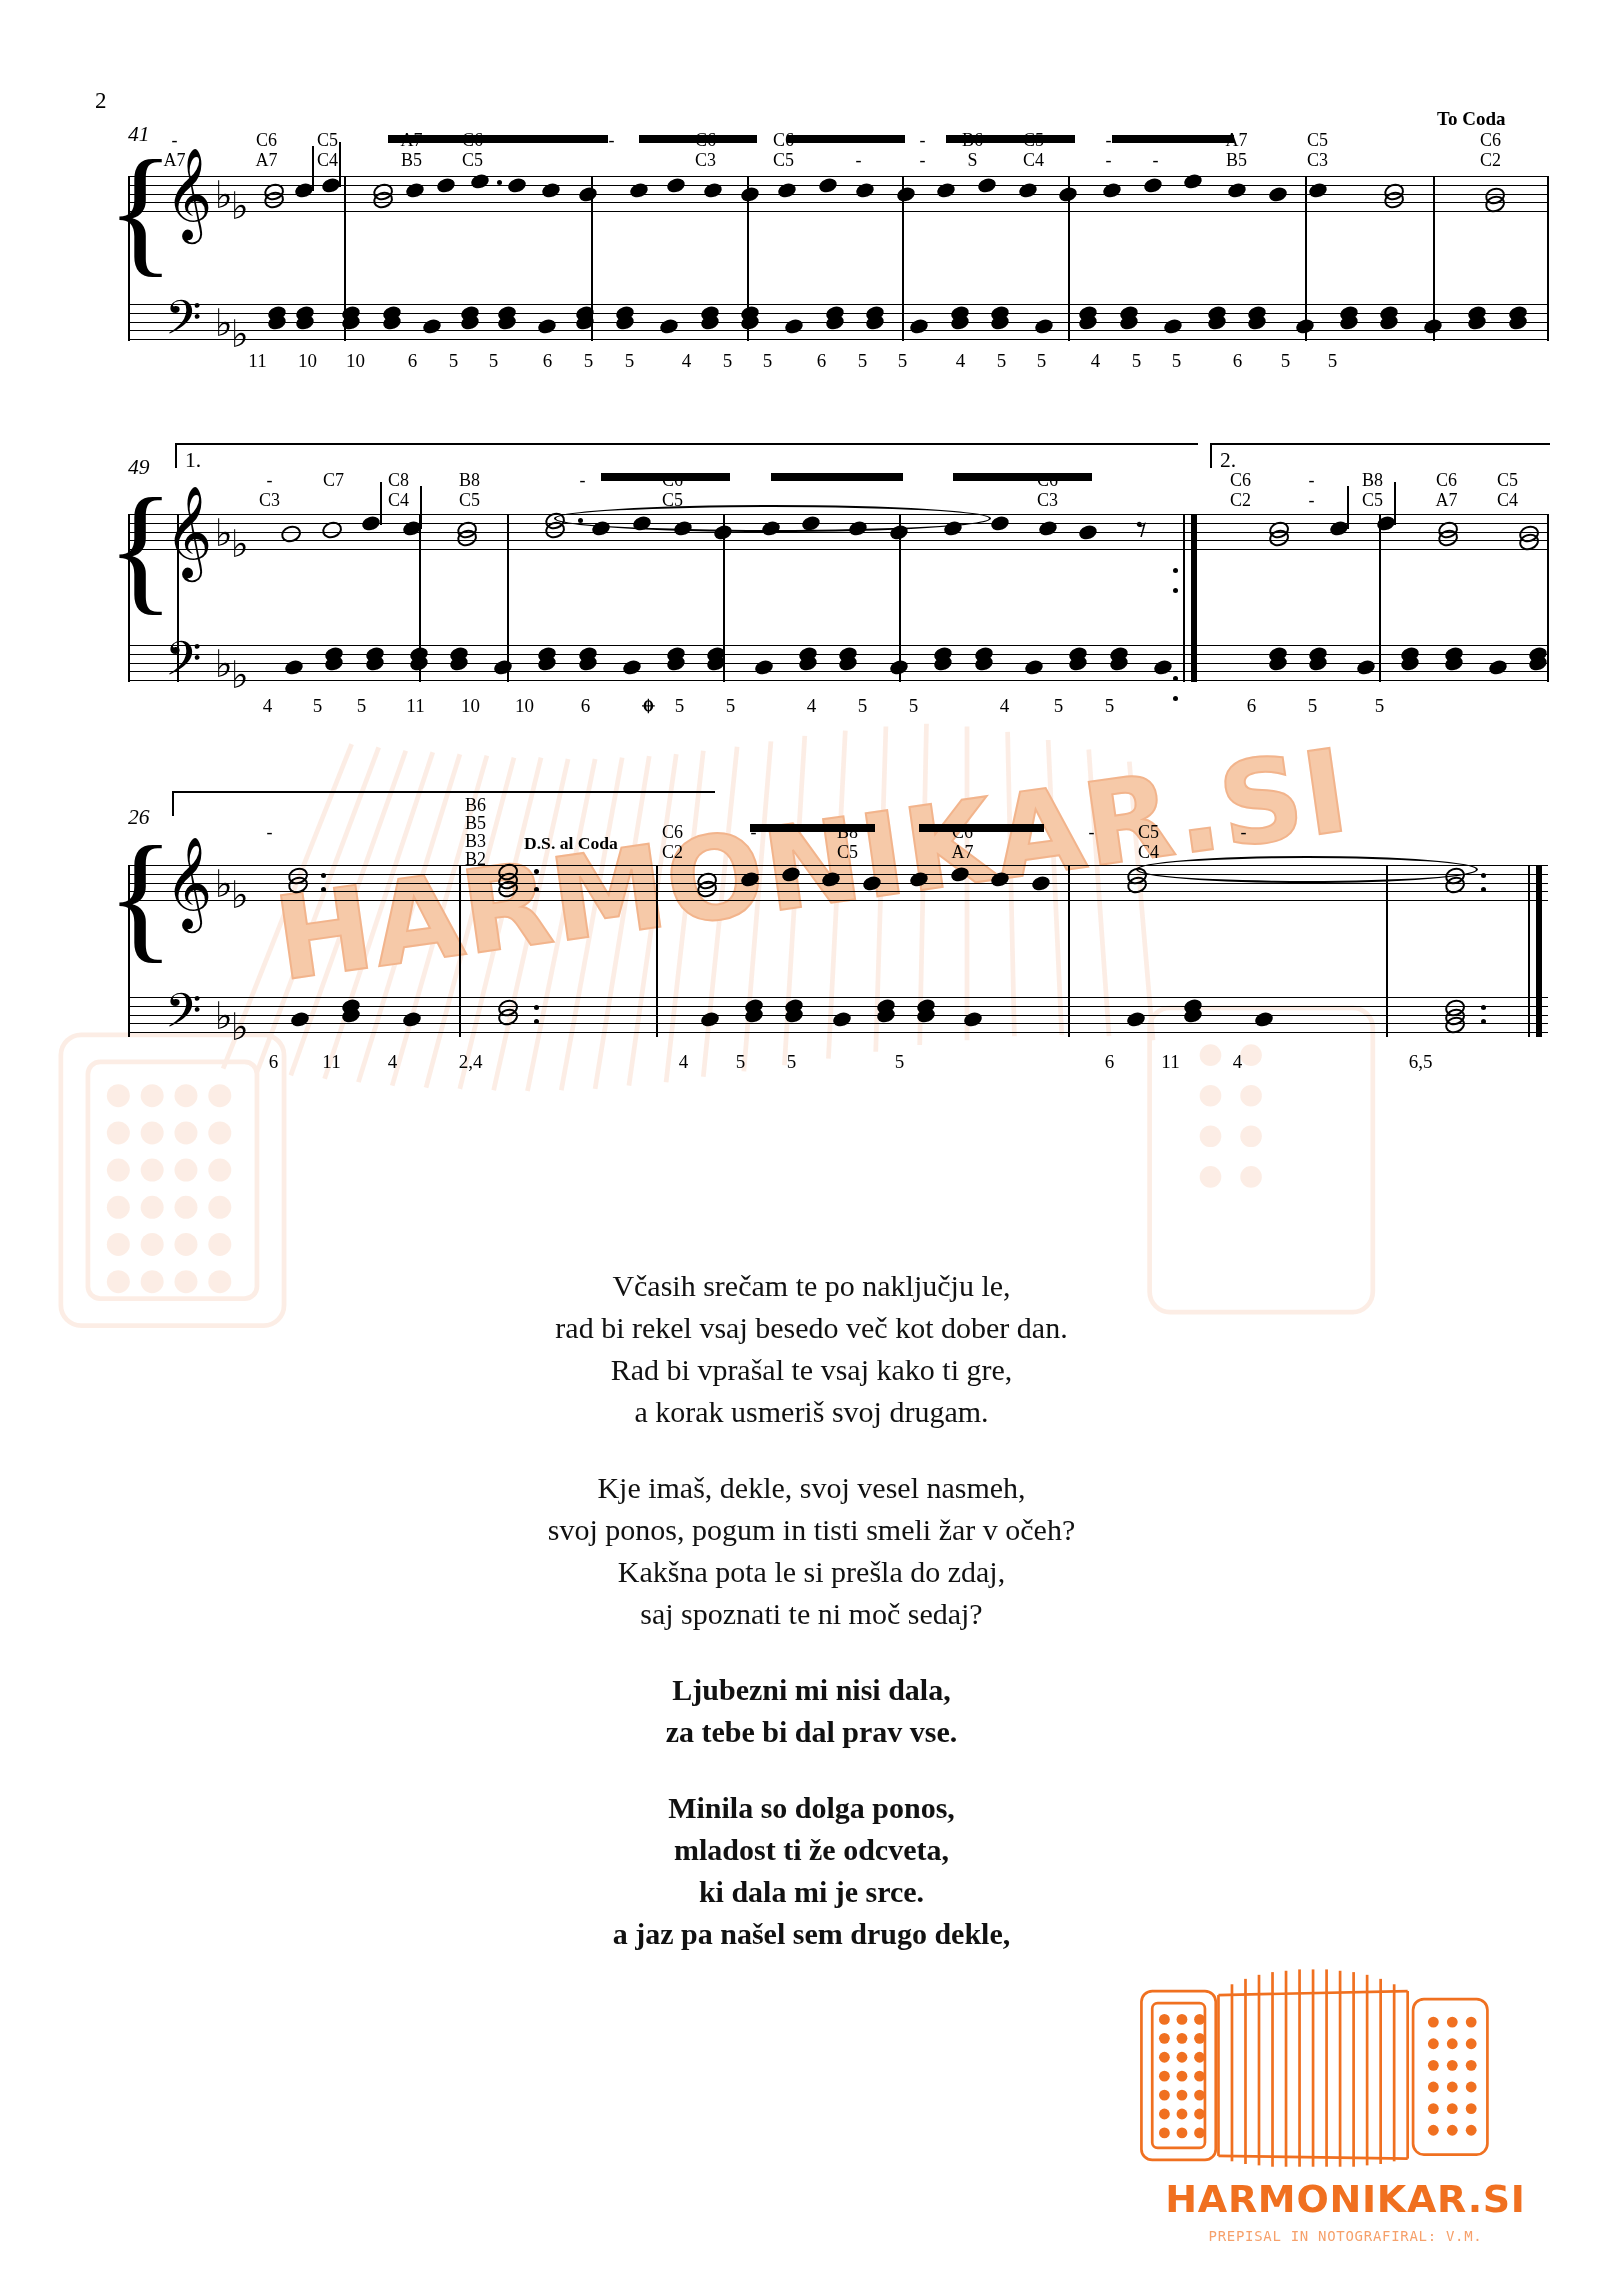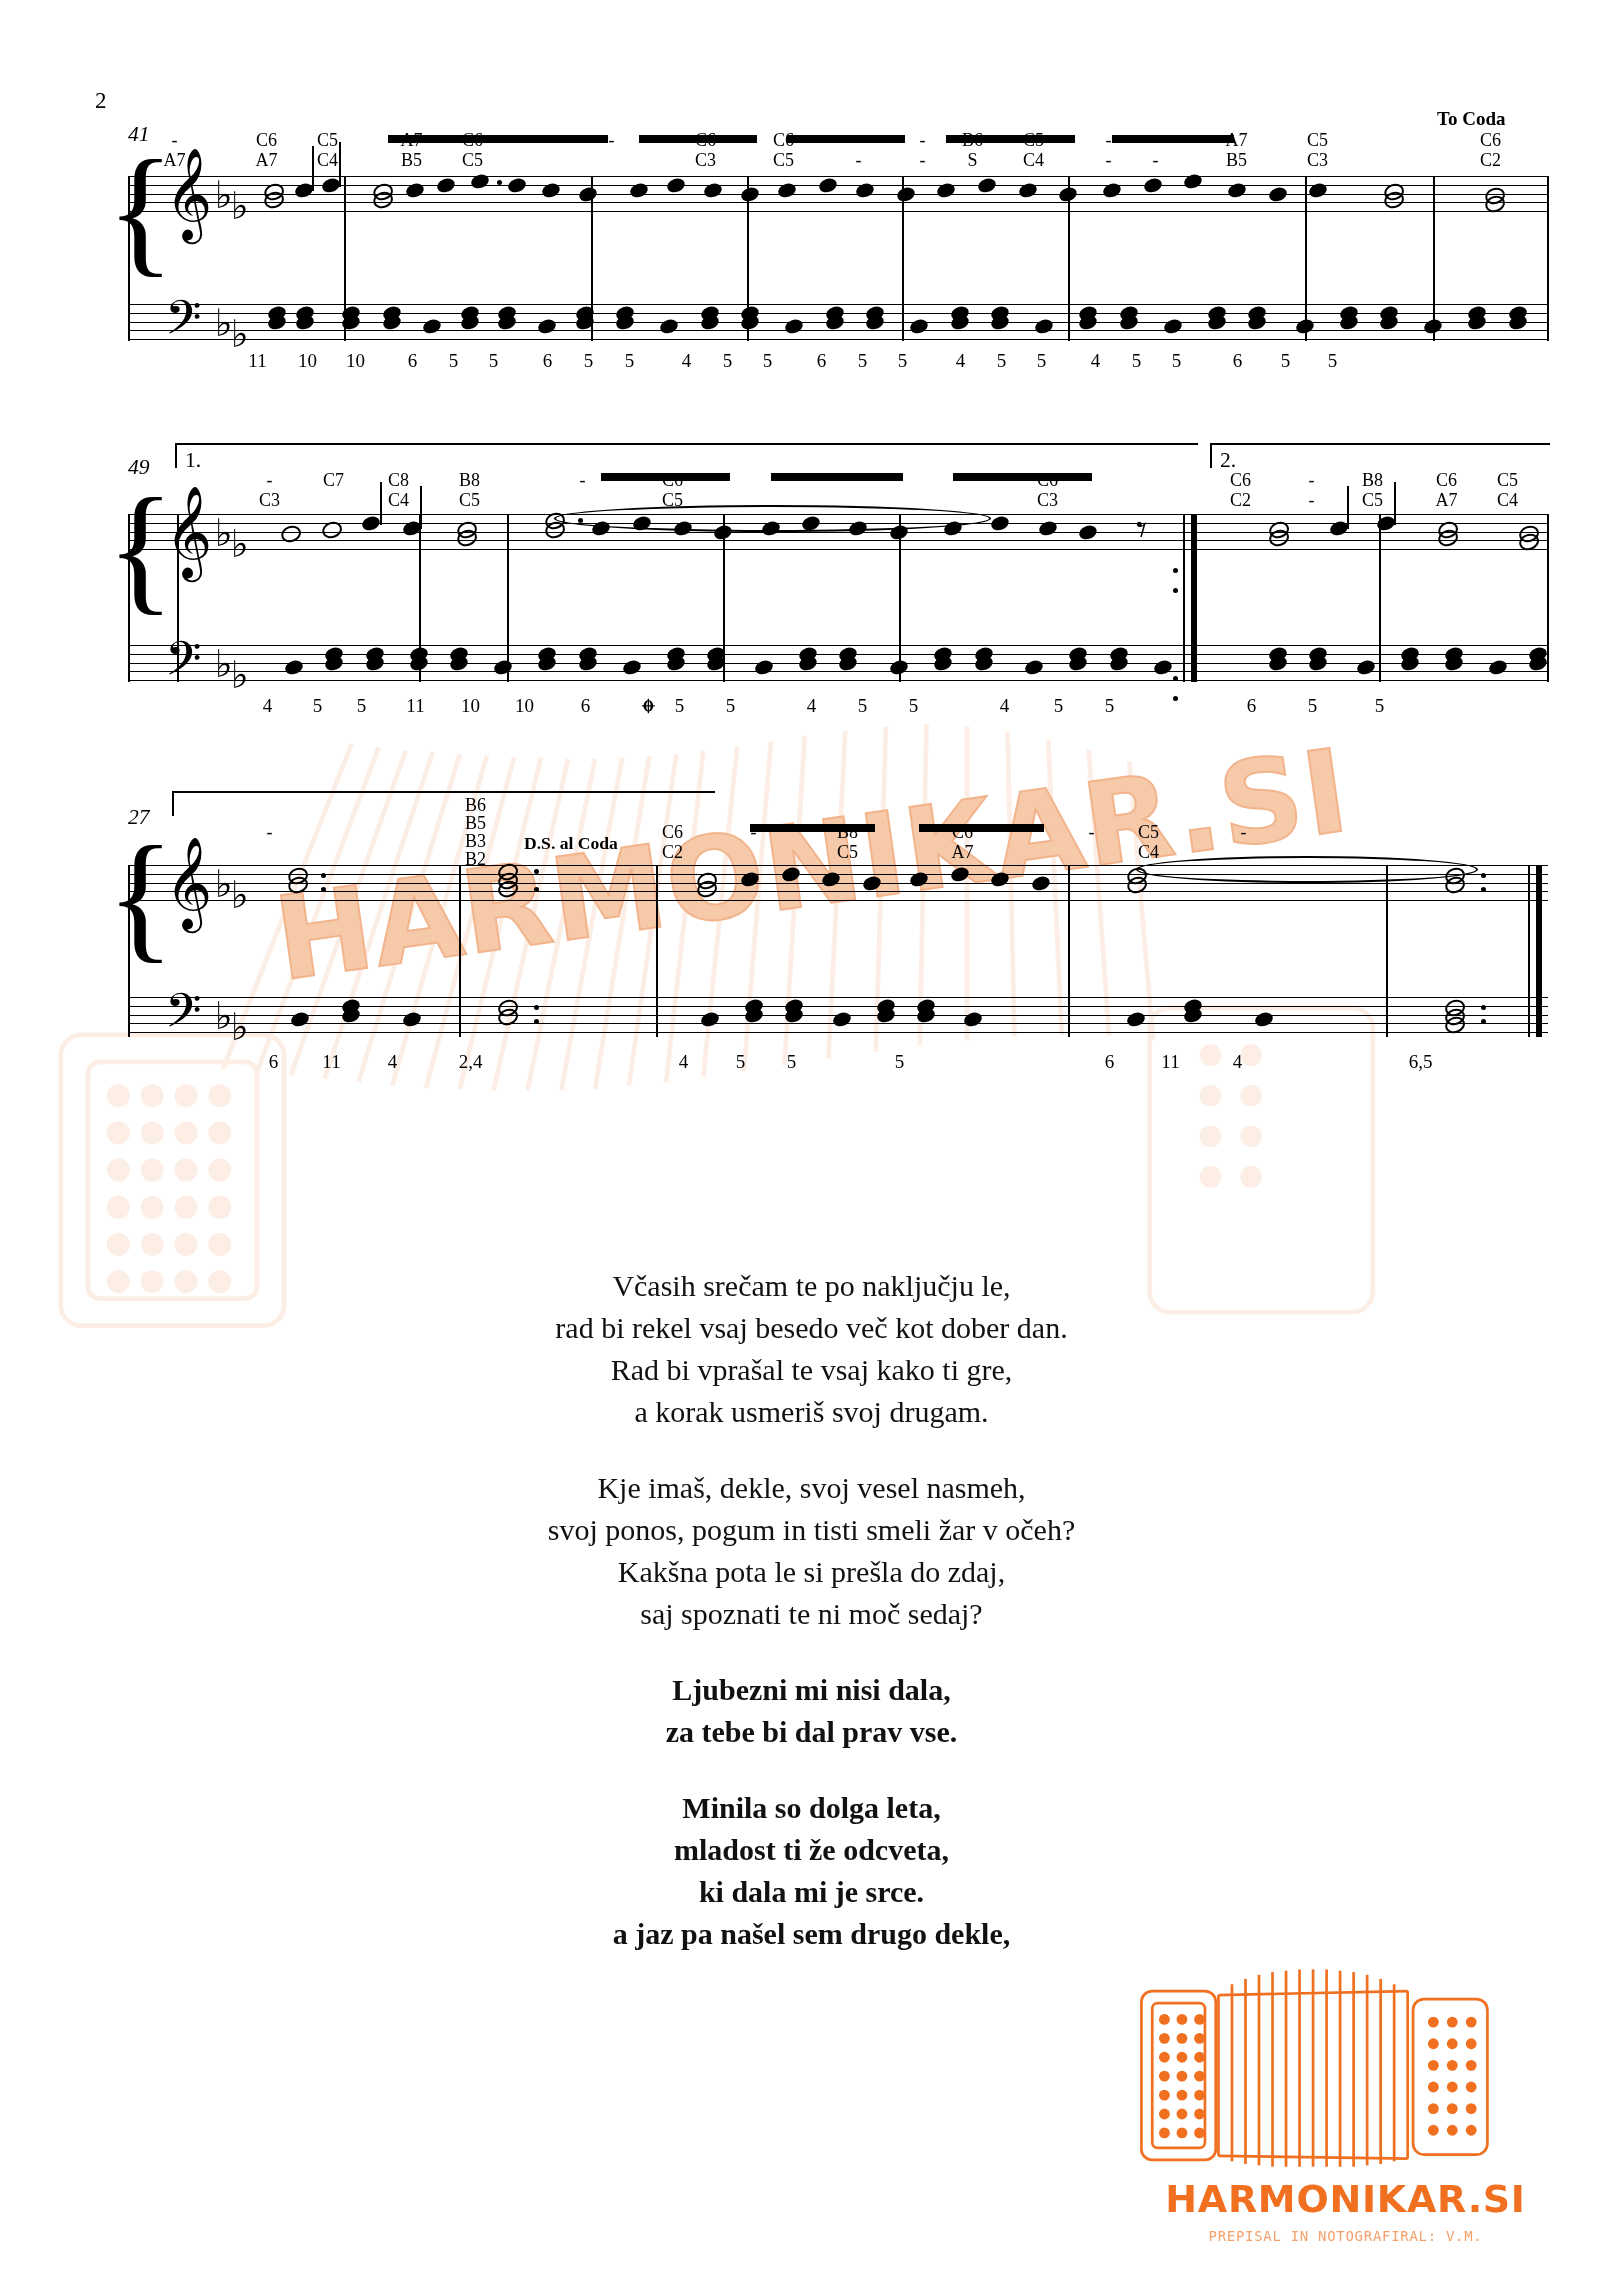--- a/index.html
+++ b/index.html
@@ -808,21 +808,21 @@
       <div class="fingering" style="left:903px; top:222px;">4</div>
       <div class="fingering" style="left:957px; top:222px;">5</div>
       <div class="fingering" style="left:1008px; top:222px;">5</div>
       <div class="fingering" style="left:1150px; top:222px;">6</div>
       <div class="fingering" style="left:1211px; top:222px;">5</div>
       <div class="fingering" style="left:1278px; top:222px;">5</div>
     </div>
 
     <div class="system sys3">
 
-      <div class="measure-number" style="left:27px; top:-13.5px;">27</div>
+      <div class="measure-number" style="left:27px; top:-13.5px;">26</div>
 
       <div class="volta" style="left:71px; top:-27px; width:541px;"></div>
 
       <div class="chordcol" style="left:169px; top:4px;">
           <div>-</div>
         </div>
       <div class="chordcol" style="left:375px; top:-21.6px; line-height:18px;">
         <div>B6</div>
         <div>B5</div>
         <div>B3</div>
@@ -980,21 +980,21 @@
       <div class="lyr-line">Kakšna pota le si prešla do zdaj,</div>
       <div class="lyr-line">saj spoznati te ni moč sedaj?</div>
     </div>
 
     <div class="lyr-stanza bold">
       <div class="lyr-line">Ljubezni mi nisi dala,</div>
       <div class="lyr-line">za tebe bi dal prav vse.</div>
     </div>
 
     <div class="lyr-stanza bold">
-      <div class="lyr-line">Minila so dolga leta,</div>
+      <div class="lyr-line">Minila so dolga ponos,</div>
       <div class="lyr-line">mladost ti že odcveta,</div>
       <div class="lyr-line">ki dala mi je srce.</div>
       <div class="lyr-line">a jaz pa našel sem drugo dekle,</div>
     </div>
 
   </div>
 
   <div class="logo">
     <svg width="433" height="223" viewBox="0 0 640 330" xmlns="http://www.w3.org/2000/svg">
       <g stroke="#f07020" stroke-width="4" fill="none">

